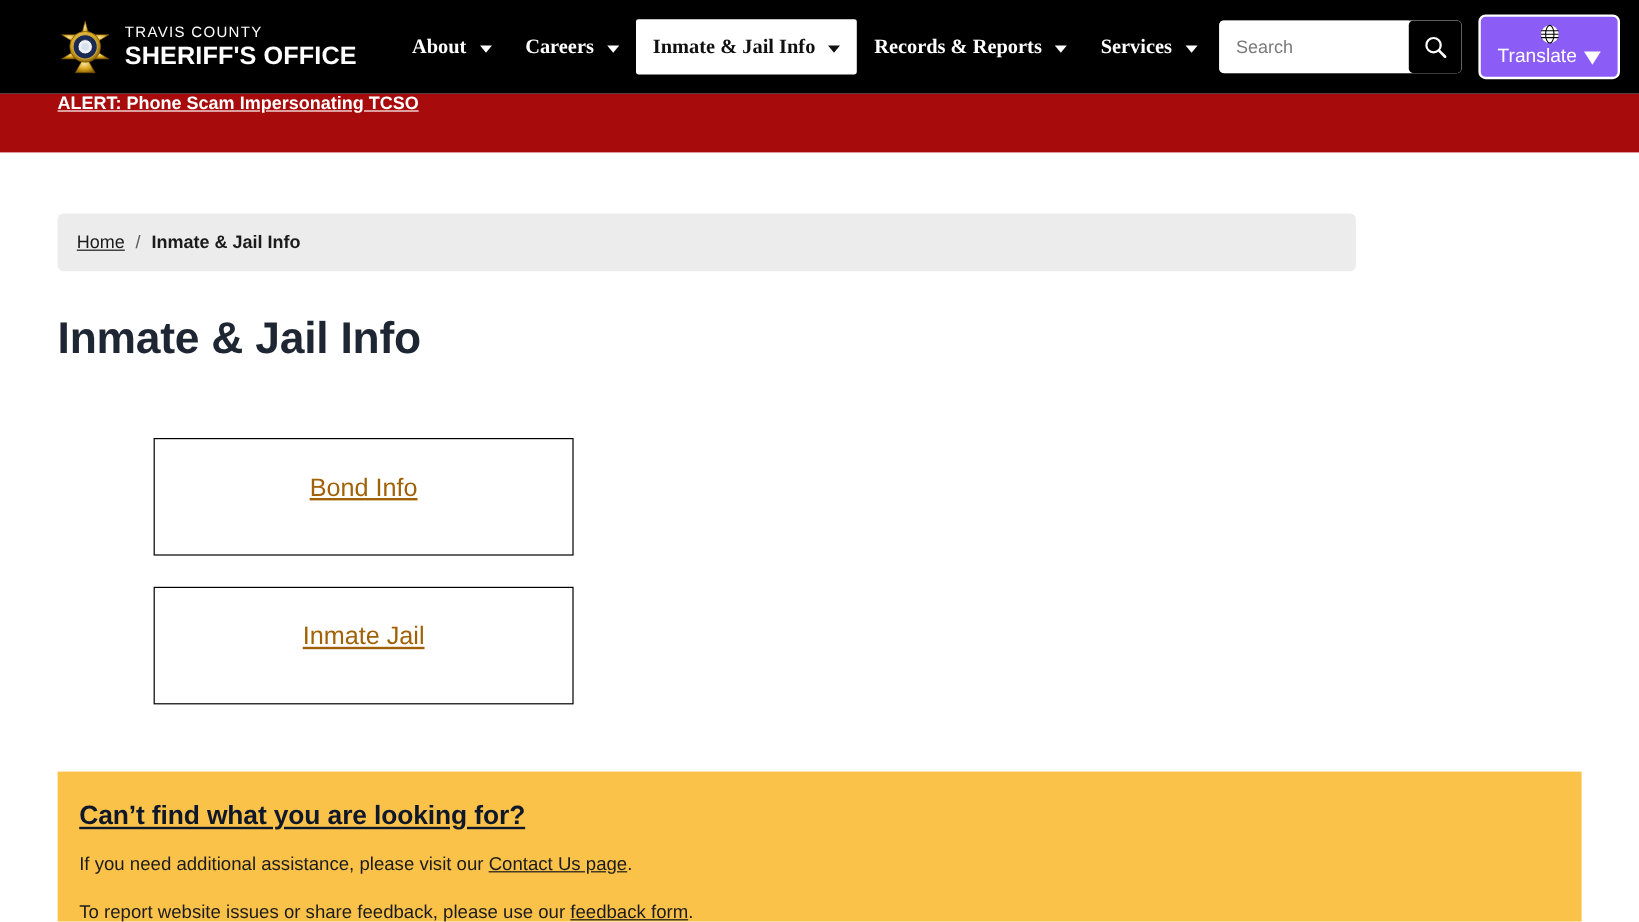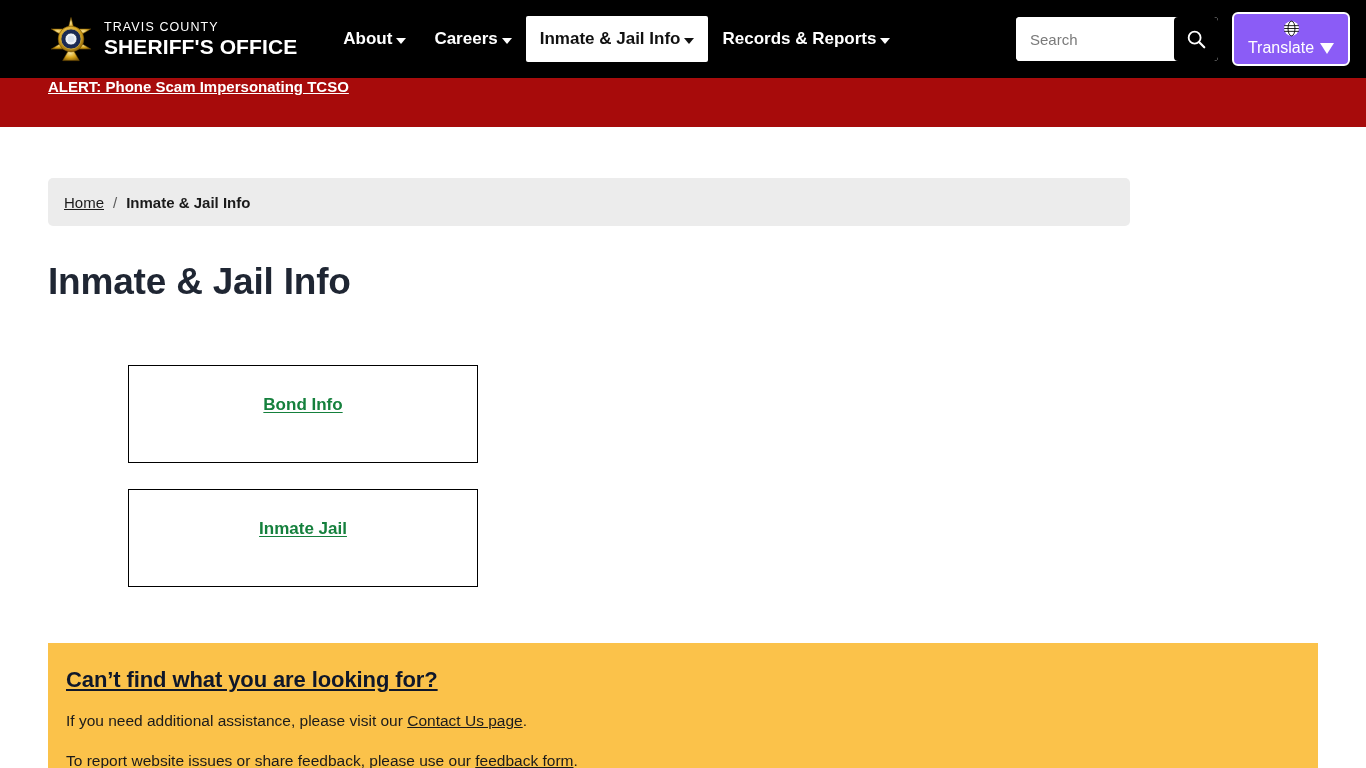--- a/index.html
+++ b/index.html
@@ -66,23 +66,24 @@
   }
   .nav-item {
     color: #ffffff;
     font-size: 17px;
     font-weight: 700;
     padding: 13px 14px;
     text-decoration: none;
     white-space: nowrap;
     display: flex;
     align-items: center;
-    gap: 4px;
+    gap: 11px;
     cursor: pointer;
     border-radius: 2px;
+    font-family: Liberation Serif, serif;
   }
   .nav-item.active {
     background: #ffffff;
     color: #111111;
   }
   .caret {
     display: inline-block;
     width: 0; height: 0;
     border-left: 5px solid transparent;
     border-right: 5px solid transparent;
@@ -221,23 +222,23 @@
     height: 98px;
     border: 1px solid #000000;
     background: #ffffff;
     display: flex;
     align-items: flex-start;
     justify-content: center;
     padding-top: 29px;
     cursor: pointer;
   }
   .card-link {
-    font-size: 17px;
-    font-weight: 700;
-    color: #15803d;
+    font-size: 21px;
+    font-weight: 400;
+    color: #a16207;
     text-decoration: underline;
     text-underline-offset: 2px;
     cursor: pointer;
   }
 
   
   .callout {
     margin: 56px 0 0 0;
     background: #fbc24a;
     width: 1270px;
@@ -309,20 +310,24 @@
       <i class="caret"></i>
     </a>
     <a class="nav-item active" href="#">
       <span>Inmate &amp; Jail Info</span>
       <i class="caret"></i>
     </a>
     <a class="nav-item" href="#">
       <span>Records &amp; Reports</span>
       <i class="caret"></i>
     </a>
+    <a class="nav-item" href="#">
+      <span>Services</span>
+      <i class="caret"></i>
+    </a>
   </nav>
 
   <div class="nav-right">
     <div class="searchbox">
       <input type="text" placeholder="Search" style="">
       <button class="search-btn">
         <svg width="22" height="22" viewBox="0 0 24 24" aria-hidden="true">
           <circle cx="10.5" cy="10.5" r="6.5" fill="none" stroke="#ffffff" stroke-width="2"></circle>
           <line x1="15.3" y1="15.3" x2="21" y2="21" stroke="#ffffff" stroke-width="2.4" stroke-linecap="round"></line>
         </svg>

